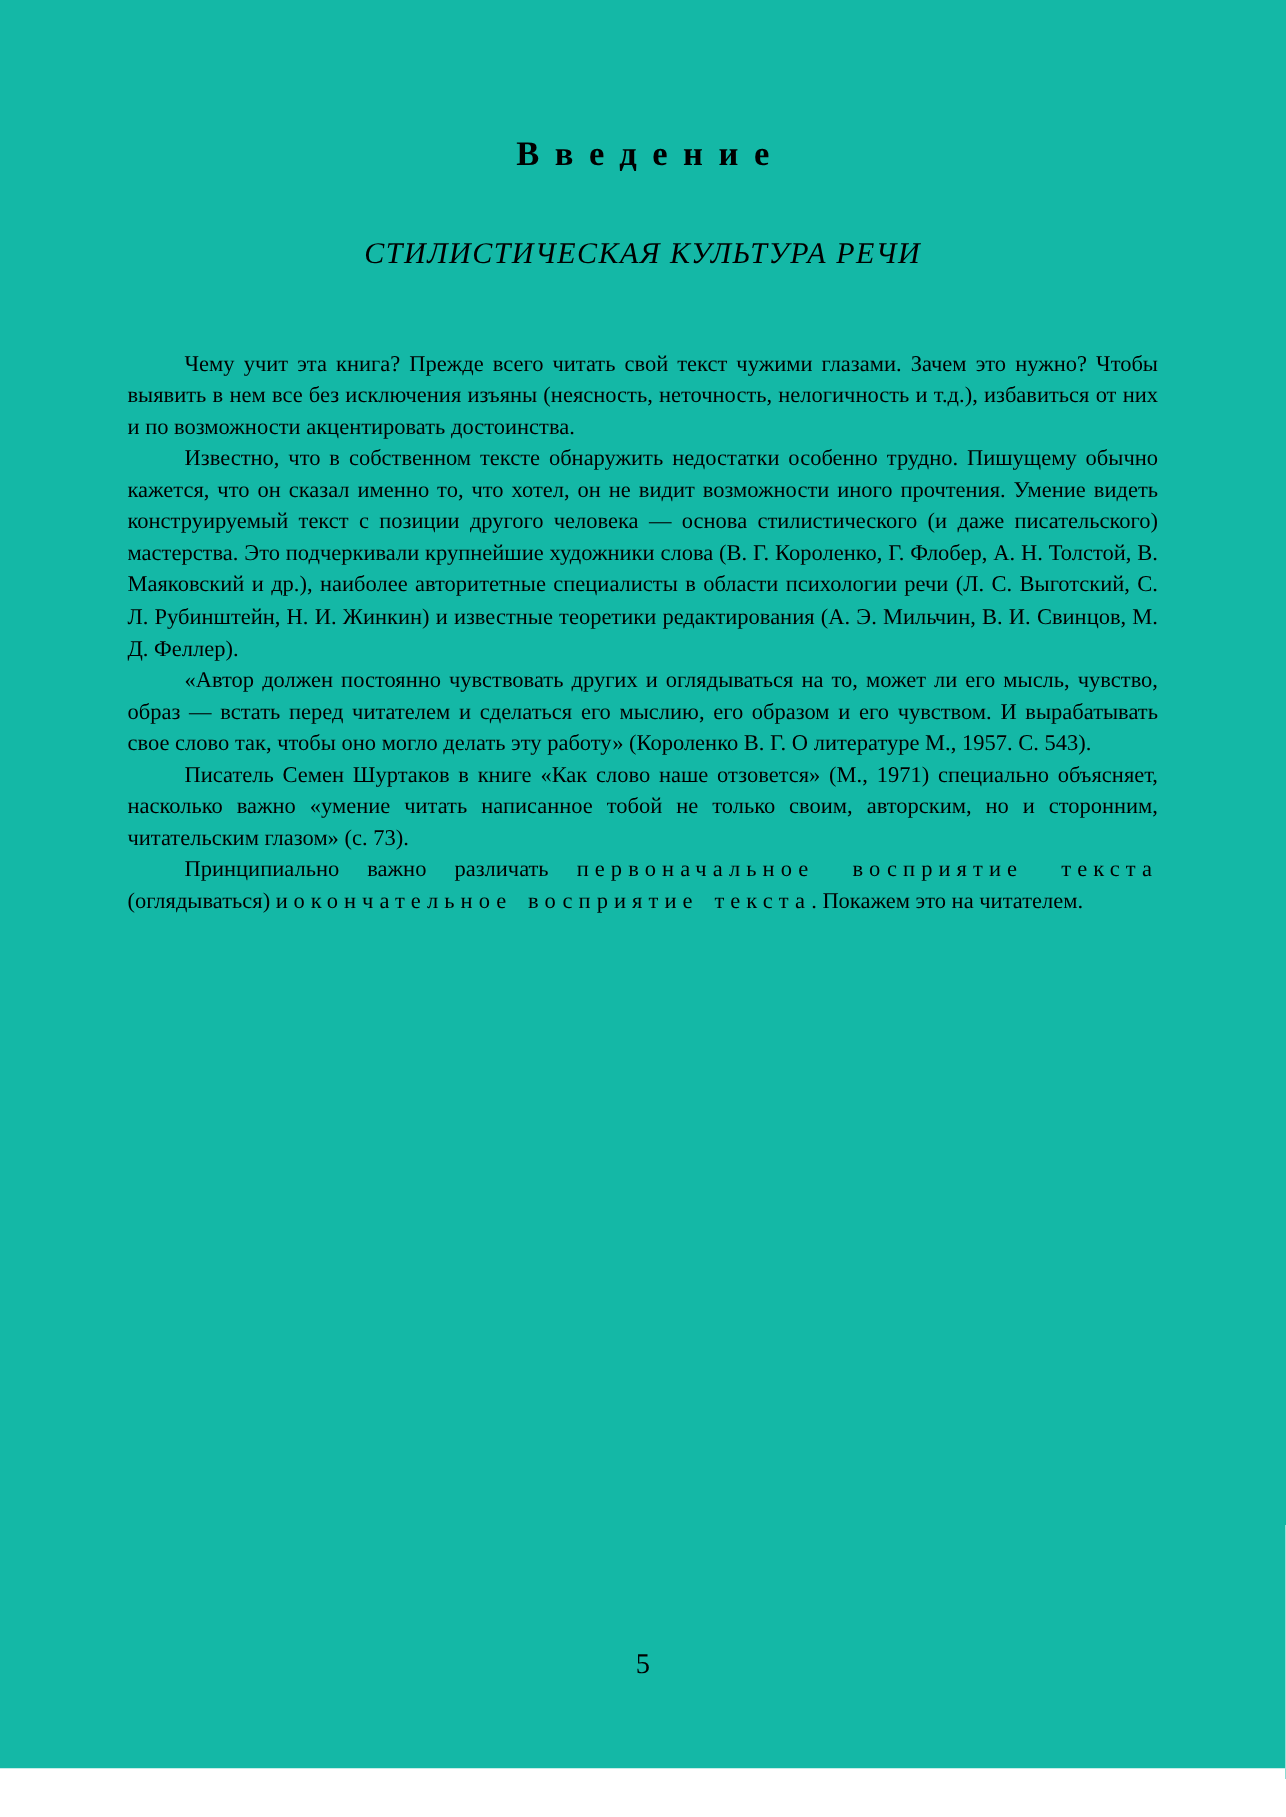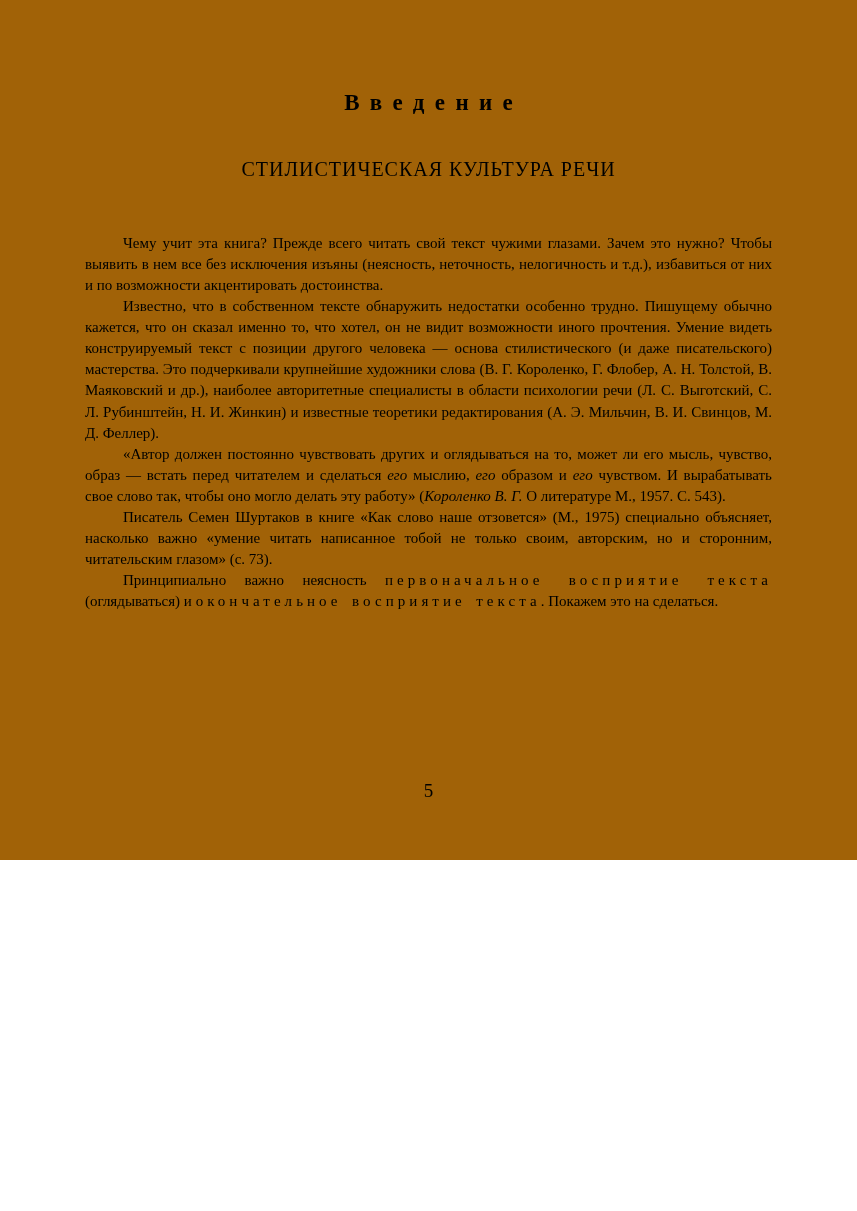--- a/index.html
+++ b/index.html
@@ -3,22 +3,22 @@
 <meta charset="utf-8">
 <style>
   html, body {
     margin: 0;
     padding: 0;
     background: #ffffff;
   }
   .page {
     position: relative;
     width: 857px;
-    height: 860px;
-    background: #a16207;
+    height: 1179px;
+    background: #14b8a6;
     color: #000000;
     font-family: "Liberation Serif", "DejaVu Serif", serif;
     box-sizing: border-box;
     overflow: hidden;
   }
   .content {
     padding: 90px 85px 0 85px;
   }
   .chapter-title {
     margin: 0 0 42px 0;
@@ -27,33 +27,33 @@
     font-weight: bold;
     letter-spacing: 0.45em;
     text-indent: 0.45em; 
   }
   .section-title {
     margin: 0 0 52px 0;
     text-align: center;
     font-size: 20px;
     font-weight: normal;
     letter-spacing: 0.05em;
+    font-style: italic;
   }
   .body-text {
     font-size: 15px;
     line-height: 1.405;
     text-align: justify;
     margin-top: 10px;
   }
   .body-text p {
     margin: 0;
     text-indent: 38px;
   }
   .italic {
-    font-style: italic;
   }
   .spaced {
     letter-spacing: 0.27em;
     word-spacing: 0.18em;
   }
   .page-number {
     position: absolute;
     left: 0;
     right: 0;
     bottom: 58px;
@@ -72,22 +72,22 @@
     <h2 class="section-title">СТИЛИСТИЧЕСКАЯ КУЛЬТУРА РЕЧИ</h2>
 
     <div class="body-text">
 
       <p>Чему учит эта книга? Прежде всего читать свой текст чужими глазами. Зачем это нужно? Чтобы выявить в нем все без исключения изъяны (неясность, неточность, нелогичность и т.д.), избавиться от них и по возможности акцентировать достоинства.</p>
 
       <p>Известно, что в собственном тексте обнаружить недостатки особенно трудно. Пишущему обычно кажется, что он сказал именно то, что хотел, он не видит возможности иного прочтения. Умение видеть конструируемый текст с позиции другого человека — основа стилистического (и даже писательского) мастерства. Это подчеркивали крупнейшие художники слова (В. Г. Короленко, Г. Флобер, А. Н. Толстой, В. Маяковский и др.), наиболее авторитетные специалисты в области психологии речи (Л. С. Выготский, С. Л. Рубинштейн, Н. И. Жинкин) и известные теоретики редактирования (А. Э. Мильчин, В. И. Свинцов, М. Д. Феллер).</p>
 
       <p><span>«Автор должен постоянно чувствовать других и оглядываться на то, может ли его мысль, чувство, образ — встать перед читателем и сделаться </span><span class="italic">его</span><span> мыслию, </span><span class="italic">его</span><span> образом и </span><span class="italic">его</span><span> чувством. И вырабатывать свое слово так, чтобы оно могло делать эту работу» (</span><span class="italic">Короленко В. Г.</span><span> О литературе М., 1957. С. 543).</span></p>
 
-      <p>Писатель Семен Шуртаков в книге «Как слово наше отзовется» (М., 1975) специально объясняет, насколько важно «умение читать написанное тобой не только своим, авторским, но и сторонним, читательским глазом» (с. 73).</p>
+      <p>Писатель Семен Шуртаков в книге «Как слово наше отзовется» (М., 1971) специально объясняет, насколько важно «умение читать написанное тобой не только своим, авторским, но и сторонним, читательским глазом» (с. 73).</p>
 
 
-      <p><span>Принципиально важно неясность </span><span class="spaced">первоначальное восприятие текста</span><span> (оглядываться) и </span><span class="spaced">окончательное восприятие текста</span><span>. Покажем это на сделаться.</span></p>
+      <p><span>Принципиально важно различать </span><span class="spaced">первоначальное восприятие текста</span><span> (оглядываться) и </span><span class="spaced">окончательное восприятие текста</span><span>. Покажем это на читателем.</span></p>
 
     </div>
   </div>
 
   <div class="page-number">5</div>
 </div>
 
 </body></html>

